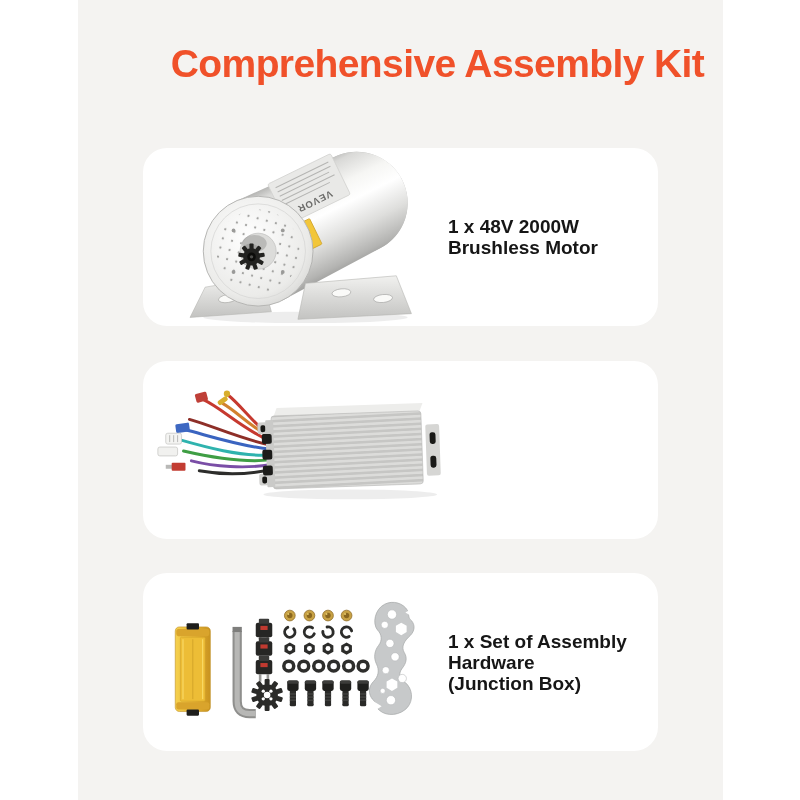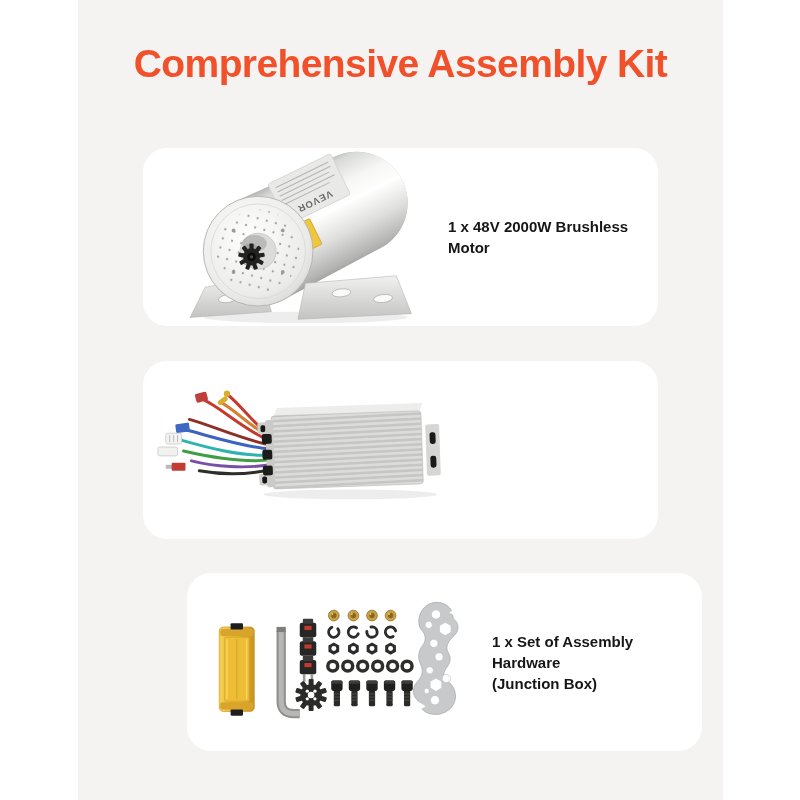--- a/index.html
+++ b/index.html
@@ -1,26 +1,26 @@
 <!DOCTYPE html>
 <html><head>
 <meta charset="utf-8">
 <style>
   html,body{margin:0;padding:0;background:#ffffff;}
   body{width:800px;height:800px;position:relative;font-family:"Liberation Sans",sans-serif;overflow:hidden;}
   .panel{position:absolute;left:78px;top:0;width:645px;height:800px;background:#f4f3f1;}
   .title{position:absolute;top:40px;left:0;width:100%;text-align:center;margin:0;
-         font-size:39px;line-height:48px;font-weight:800;letter-spacing:-0.6px;color:#f0512a;}
+         font-size:39px;line-height:48px;font-weight:800;letter-spacing:-0.6px;color:#f0512a;padding-left:37px;}
   .card{position:absolute;left:65px;width:515px;height:178px;background:#ffffff;
         border-radius:24px;display:flex;align-items:center;}
   .card1{top:148px;}
   .card2{top:361px;}
-  .card3{top:573px;margin-left:44px;}
+  .card3{top:573px;}
   .card-media{width:305px;flex:none;display:flex;align-items:center;justify-content:center;}
-  .card-label{flex:1;padding-right:26px;font-size:15px;line-height:21px;font-weight:bold;
+  .card-label{flex:1;padding-right:26px;font-size:19px;line-height:21px;font-weight:bold;
               color:#161616;white-space:pre-line;}
   svg{display:block;}
 </style>
 </head>
 <body>
 
 <div class="panel">
 
   <h1 class="title">Comprehensive Assembly Kit</h1>
 

